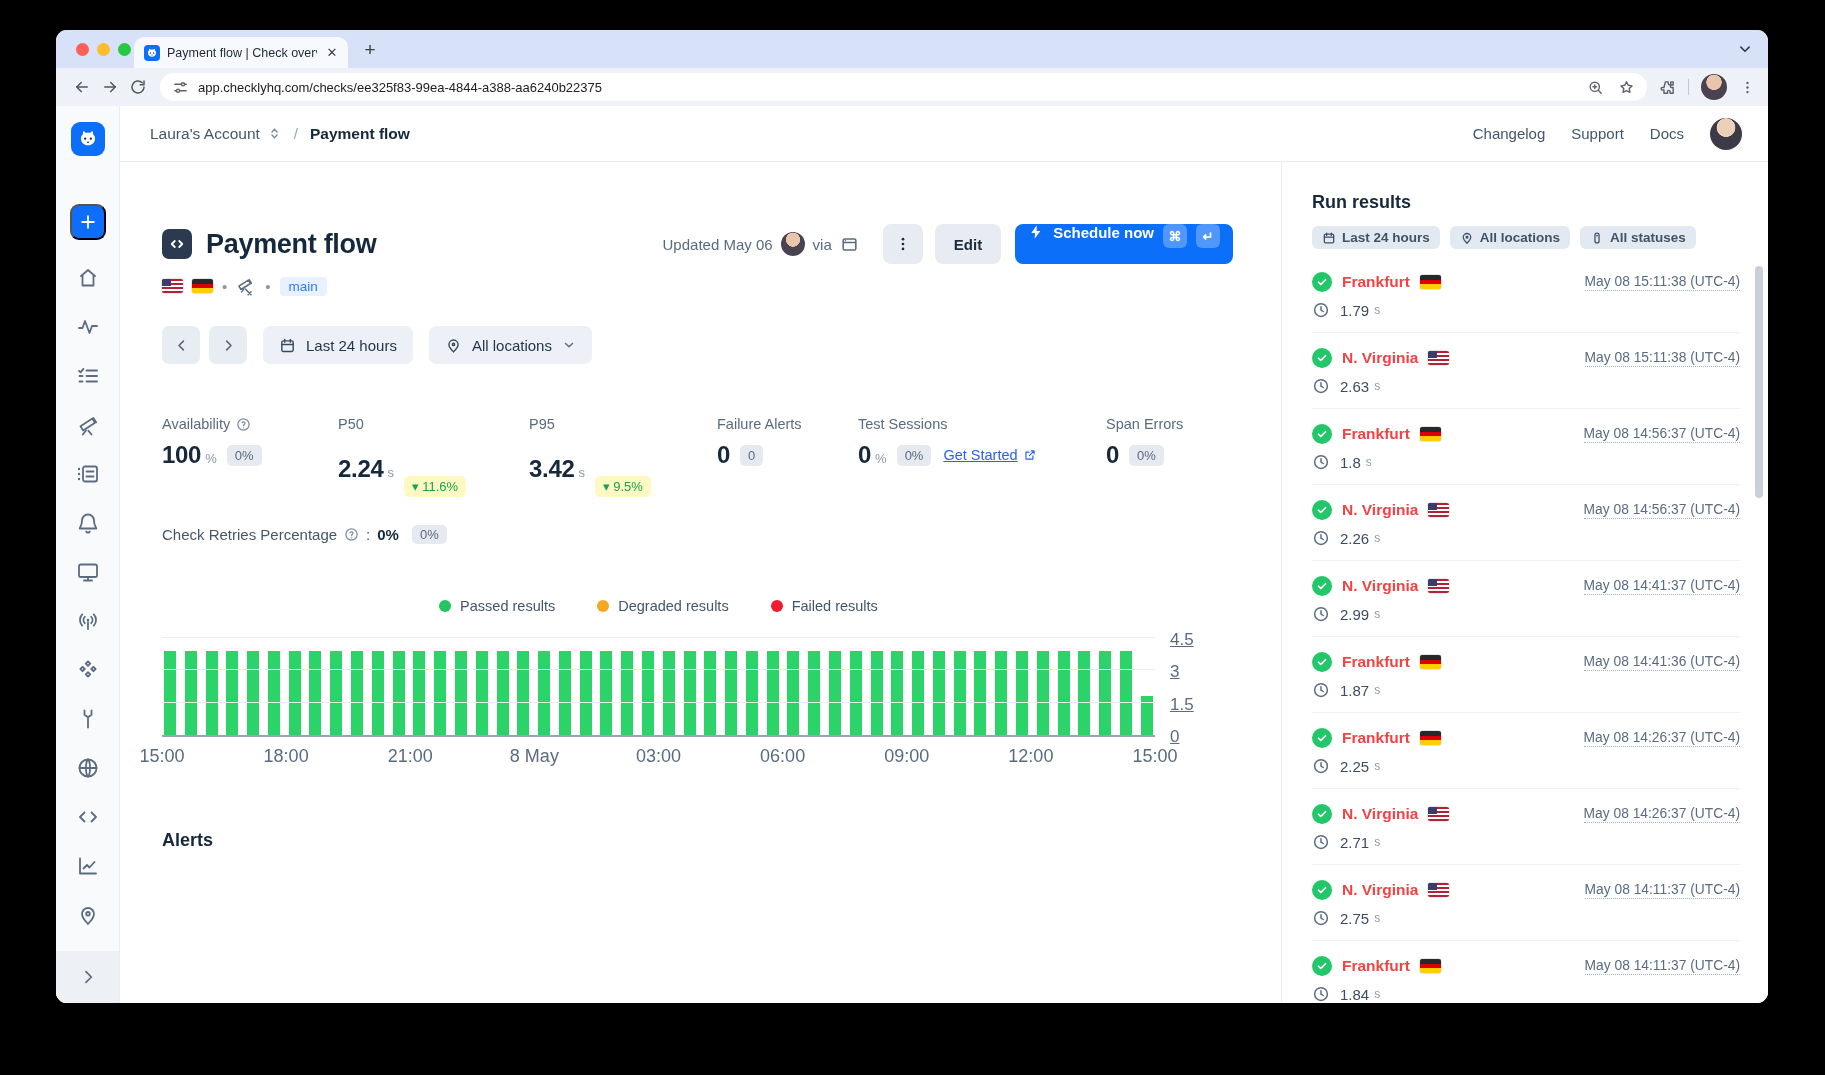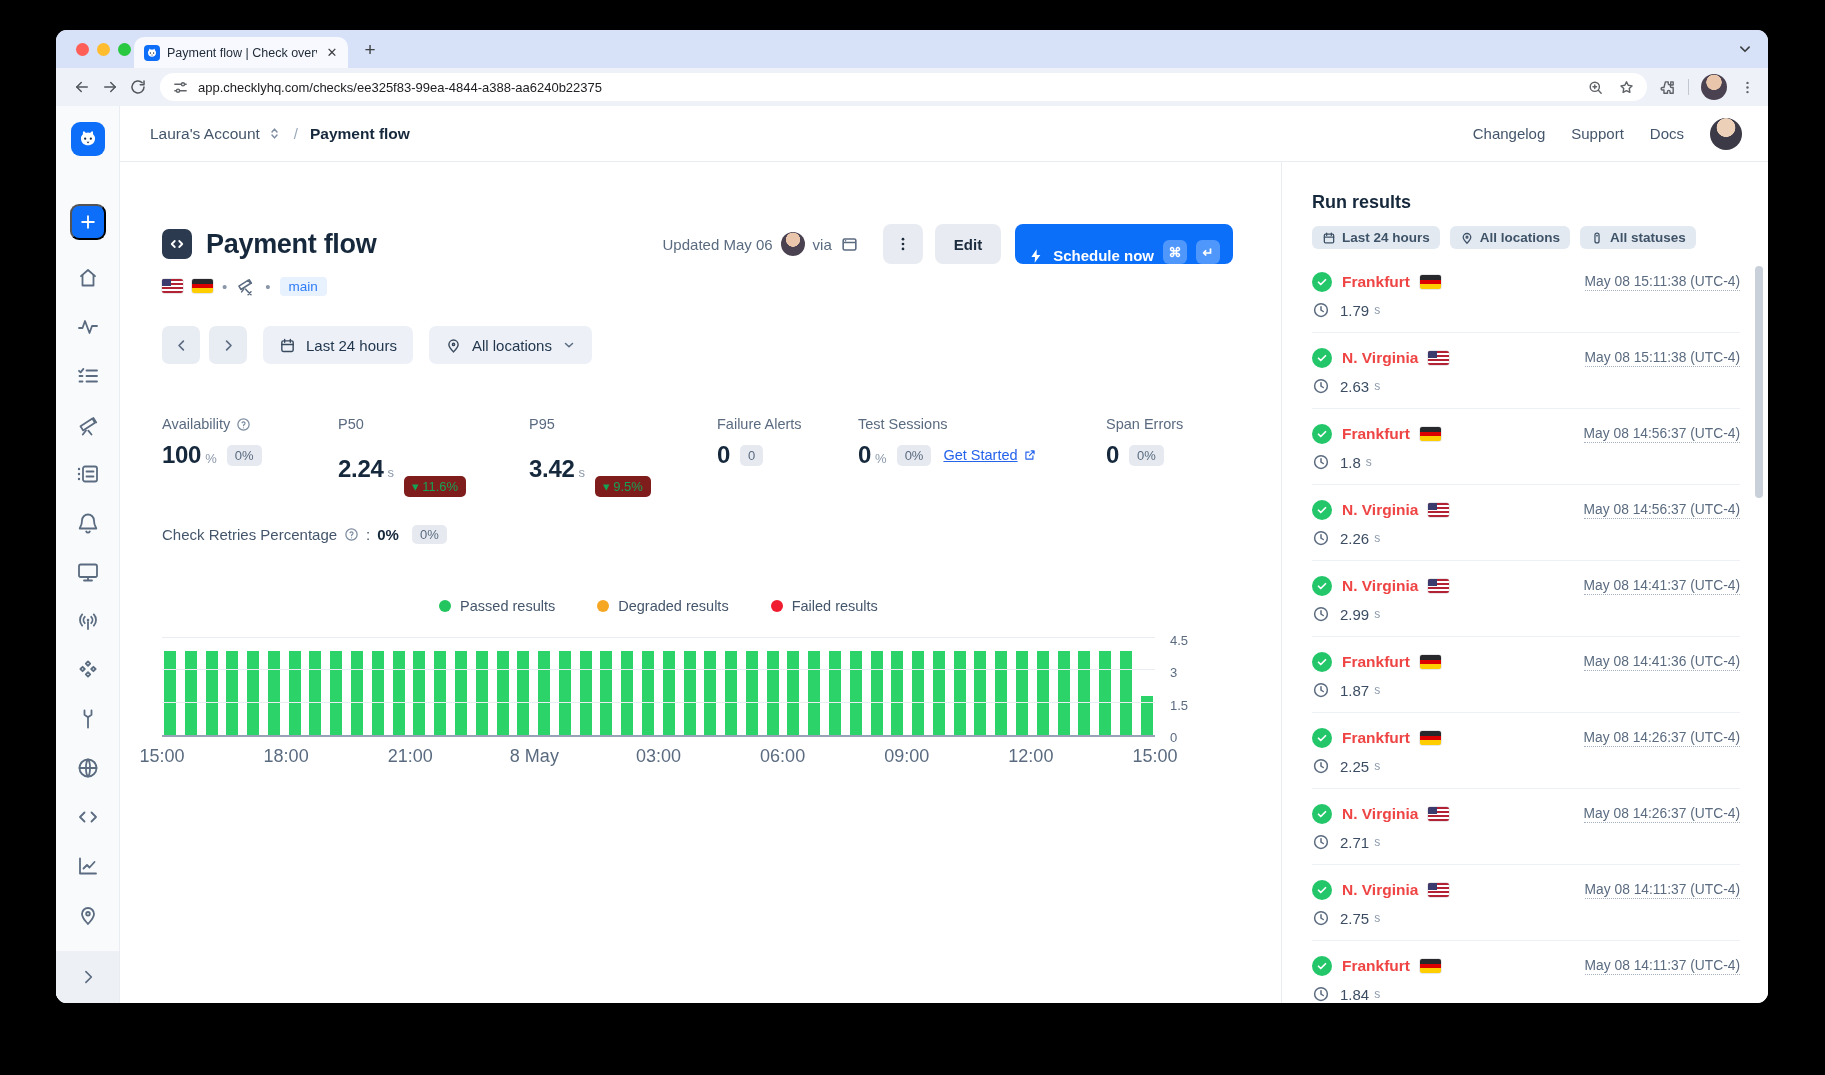--- a/index.html
+++ b/index.html
@@ -75,21 +75,21 @@
   .mini-avatar { width:24px; height:24px; border-radius:50%; margin:0 8px;
     background:radial-gradient(circle at 50% 32%, #e9c6ab 0 34%, #4a4250 36% 100%); }
   .via-txt { font-size:15px; color:#5a6b80; margin-right:8px; }
   .via-icon { width:19px; height:19px; color:#5b6b80; }
   .btn-kebab { width:40px; height:40px; margin-left:24px; border-radius:8px; background:#e8ebf1;
     display:flex; align-items:center; justify-content:center; color:#1c2c3e; border:none; }
   .btn-kebab svg { width:18px; height:18px; }
   .btn-edit { height:40px; margin-left:12px; padding:0 19px; border-radius:8px; background:#e8ebf1;
     font-size:15px; font-weight:bold; color:#1c2c3e; border:none; font-family:inherit; }
   .btn-schedule { height:40px; margin-left:14px; padding:0 13px; border-radius:8px; background:#0c6ff9;
-    display:flex; align-items:flex-end; gap:9px; color:#fff; font-size:15px; font-weight:bold; border:none; font-family:inherit; }
+    display:flex; align-items:flex-start; gap:9px; color:#fff; font-size:15px; font-weight:bold; border:none; font-family:inherit; }
   .btn-schedule svg { width:16px; height:16px; }
   .key-badge { width:24px; height:24px; border-radius:6px; background:rgba(255,255,255,.28);
     display:flex; align-items:center; justify-content:center; font-size:13px; }
 
   
   .meta-row { margin-top:12px; display:flex; align-items:center; gap:9px; }
   .flag { width:21px; height:14px; border-radius:2px; display:inline-block; position:relative; overflow:hidden;
     box-shadow:0 0 0 0.5px rgba(0,0,0,.18); flex:none; }
   .flag-de { background:linear-gradient(#26282b 0 33%, #dd0000 33% 66%, #ffce00 66% 100%); }
   .flag-us { background:repeating-linear-gradient(#b22234 0 2px, #fff 2px 4px); }
@@ -117,42 +117,42 @@
   .stats-row { margin-top:52px; display:flex; }
   .stat:nth-child(1){ width:176px; } .stat:nth-child(2){ width:191px; } .stat:nth-child(3){ width:188px; }
   .stat:nth-child(4){ width:141px; } .stat:nth-child(5){ width:248px; }
   .stat-label { font-size:14.5px; color:#5a6b80; display:flex; align-items:center; gap:6px; }
   .help-ico { width:15px; height:15px; color:#7d8ca0; }
   .stat-valrow { margin-top:9px; display:flex; align-items:center; }
   .stat-value { font-size:24px; font-weight:bold; color:#16283c; letter-spacing:-0.3px; }
   .stat-unit { font-size:13px; color:#8b99ab; margin-left:4px; margin-top:6px; }
   .badge { margin-left:10px; font-size:13px; padding:3px 8px; border-radius:5px; white-space:nowrap; }
   .badge.gray { background:#e6eaf0; color:#5a6b80; }
-  .badge.green { background:#7f1d1d; color:#15a254;margin-top:35px; }
+  .badge.green { background:#fef9c3; color:#15a254;margin-top:35px; }
   .get-started { margin-left:12px; display:flex; align-items:center; gap:5px; color:#2563eb;
     font-size:14.5px; text-decoration:underline; }
   .get-started svg { width:14px; height:14px; }
 
   
   .section-h2 { font-size:18px; font-weight:bold; color:#16283c; }
   .mon-h2 { margin-top:86px; }
   .retries-row { margin-top:28px; display:flex; align-items:center; gap:7px; font-size:15px; color:#44566b; }
   .retries-row strong { color:#16283c; font-size:15px; }
   .chipval { background:#e6eaf0; color:#5a6b80; font-size:13px; padding:2px 8px; border-radius:5px; margin-left:6px; }
 
   .legend-row { margin-top:54px; margin-right:78px; display:flex; justify-content:center; gap:42px; }
   .legend-item { display:flex; align-items:center; gap:9px; font-size:14.5px; color:#44566b; }
   .legend-dot { width:12px; height:12px; border-radius:50%; flex:none; }
 
   .chart-wrap { margin-top:26px; position:relative; }
   .plot { position:relative; margin-right:78px; height:97px; border-bottom:2px solid #97a3b4; }
   .gridline { position:absolute; left:0; right:0; height:1px; background:#e9edf2; }
   .bars { position:absolute; left:2px; right:2px; top:0; bottom:0; display:flex; align-items:flex-end; justify-content:space-between; }
   .bar { width:12px; background:#2bd368; }
-  .ylabel { position:absolute; left:calc(100% + 15px); transform:translateY(-50%); font-size:13px; color:#5a6b80; }
+  .ylabel { position:absolute; left:calc(100% + 15px); transform:translateY(-50%); font-size:17px; color:#5a6b80;text-decoration:underline; }
   .xlabels { position:relative; margin-right:78px; height:20px; margin-top:9px; }
   .xlabel { position:absolute; transform:translateX(-50%); font-size:18px; color:#5a6b80; white-space:nowrap; }
 
   .alerts-h2 { margin-top:64px; }
 
   
   .run-panel { width:487px; flex:none; border-left:1px solid #e9edf2; padding:30px 28px 0 30px; position:relative; overflow:hidden; }
   .rr-chips { margin-top:13px; display:flex; gap:10px; }
   .rr-chip { background:#e3e9f1; color:#3f5368; border-radius:6px; padding:4px 10px; font-size:13.5px; font-weight:bold;
     display:flex; align-items:center; gap:6px; border:none; font-family:inherit; }
@@ -603,20 +603,21 @@
                 <span class="xlabel" style="left: 25%;">21:00</span>
                 <span class="xlabel" style="left: 37.5%;">8 May</span>
                 <span class="xlabel" style="left: 50%;">03:00</span>
                 <span class="xlabel" style="left: 62.5%;">06:00</span>
                 <span class="xlabel" style="left: 75%;">09:00</span>
                 <span class="xlabel" style="left: 87.5%;">12:00</span>
                 <span class="xlabel" style="left: 100%;">15:00</span>
               </div>
           </div>
 
+          <h2 class="section-h2 alerts-h2">Alerts</h2>
 
         </main>
 
         <aside class="run-panel">
           <h2 class="section-h2">Run results</h2>
           <div class="rr-chips">
             <button class="rr-chip">
               <svg viewBox="0 0 24 24" fill="none" stroke="currentColor" stroke-width="2.2" stroke-linecap="round">
                   <rect x="4" y="5.5" width="16" height="15" rx="2"></rect>
                   <path d="M8 3.5v4M16 3.5v4M4 10.5h16"></path>

